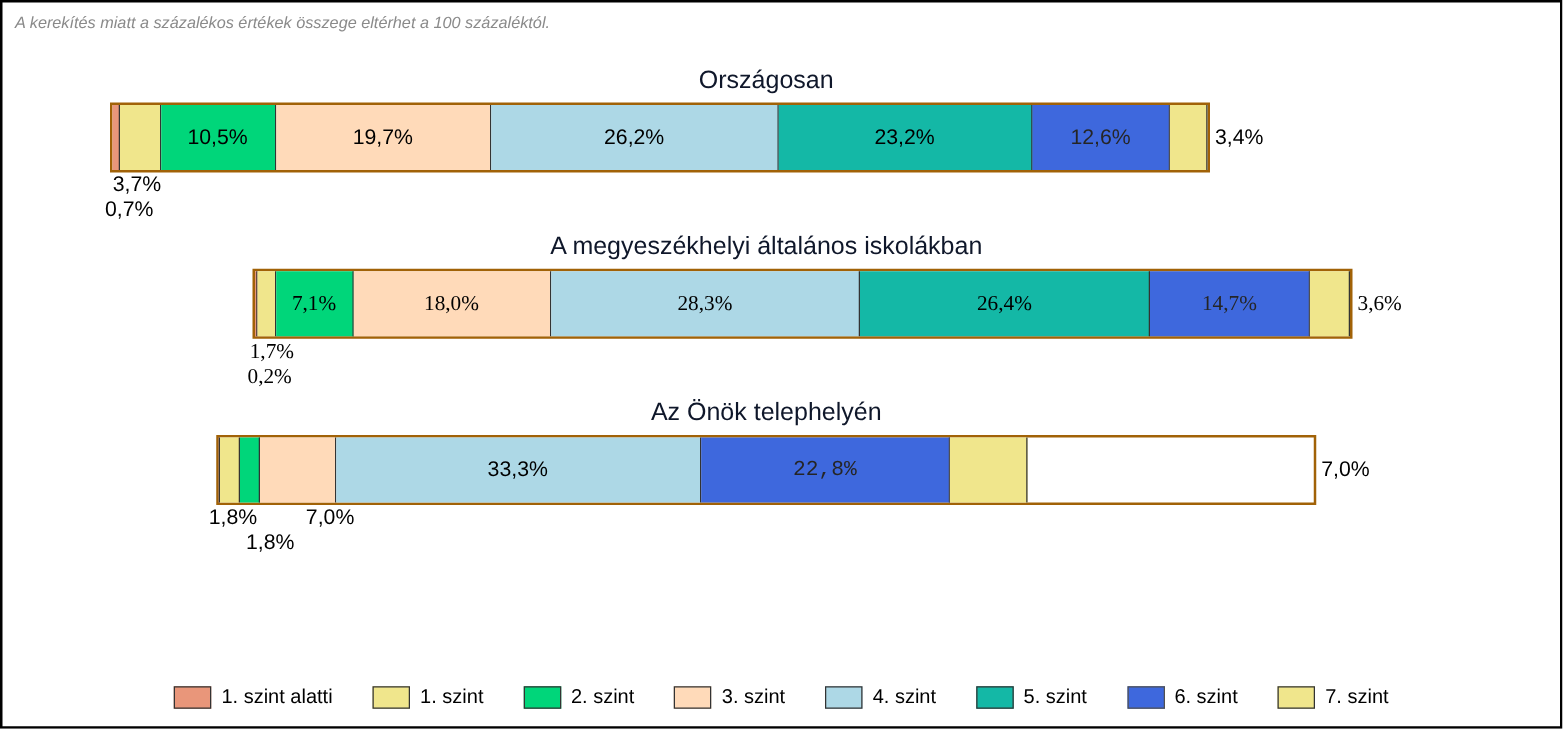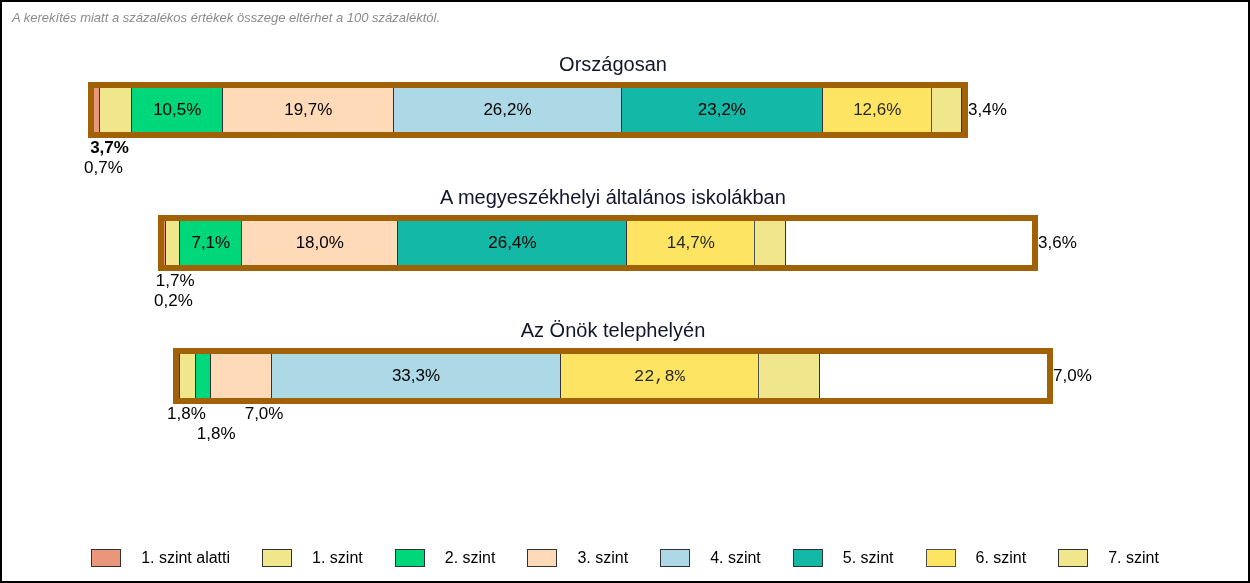--- a/index.html
+++ b/index.html
@@ -31,21 +31,21 @@
     color: #0f172a;
     margin-bottom: 6px;
   }
   .bar-wrap {
     position: relative;
     margin: 0 auto;
   }
   .bar {
     display: flex;
     height: 56px;
-    border: 6px solid #a16207;
+    border: 2px solid #a16207;
     position: relative;
   }
   .seg {
     height: 100%;
     display: flex;
     align-items: center;
     justify-content: center;
     font-size: 17px;
     color: #000;
     border-right: 1px solid #333;
@@ -78,36 +78,36 @@
     left: 0;
     right: 0;
     display: flex;
     justify-content: center;
     gap: 32px;
     font-size: 16px;
   }
   .legend-item {
     display: flex;
     align-items: center;
-    gap: 20px;
+    gap: 8px;
   }
   .swatch {
     width: 30px;
     height: 18px;
     border: 1px solid #333;
   }
   
   .c0 { background: #e9967a; } 
   .c1 { background: #f0e68c; } 
   .c2 { background: #00d67a; } 
   .c3 { background: #ffdab9; } 
   .c4 { background: #add8e6; } 
   .c5 { background: #14b8a6; } 
   .c6 { background: #9acd32; opacity:.85 } 
-  .c6 { background: #fde047; }
+  .c6 { background: #1d4ed8; }
   .c7 { background: #f0e68c; } 
 </style>
 </head>
 <body>
 
 <div class="chart-frame">
   <p class="footnote">A kerekítés miatt a százalékos értékek összege eltérhet a 100 százaléktól.</p>
 
   <div id="rows">
       <div class="row-block">
@@ -129,35 +129,38 @@
               <span>23,2%</span>
             </div>
             <div class="seg c6" style="width: 12.6%;">
               <span>12,6%</span>
             </div>
             <div class="seg c7" style="width: 3.4%;"></div>
             <span class="right-label">3,4%</span>
           </div>
           <div class="ext-labels">
             <span class="ext-label" style="left: -4px; top: 20px;">0,7%</span>
-            <span class="ext-label" style="left: 2.16px; top: 0px; font-weight: bold;">3,7%</span>
+            <span class="ext-label" style="left: 2.16px; top: 0px;">3,7%</span>
           </div>
         </div>
       </div>
       <div class="row-block">
         <div class="row-title">A megyeszékhelyi általános iskolákban</div>
-        <div class="bar-wrap" style="width: 880px; margin-left: 70px;">
+        <div class="bar-wrap" style="width: 880px; margin-left: 114px; font-family: Liberation Serif, serif;">
           <div class="bar">
             <div class="seg c0" style="width: 0.2%;"></div>
             <div class="seg c1" style="width: 1.7%;"></div>
             <div class="seg c2" style="width: 7.1%;">
               <span>7,1%</span>
             </div>
             <div class="seg c3" style="width: 18%;">
               <span>18,0%</span>
+            </div>
+            <div class="seg c4" style="width: 28.3%;">
+              <span>28,3%</span>
             </div>
             <div class="seg c5" style="width: 26.4%; text-align: right;">
               <span>26,4%</span>
             </div>
             <div class="seg c6" style="width: 14.7%;">
               <span>14,7%</span>
             </div>
             <div class="seg c7" style="width: 3.6%;"></div>
             <span class="right-label">3,6%</span>
           </div>

